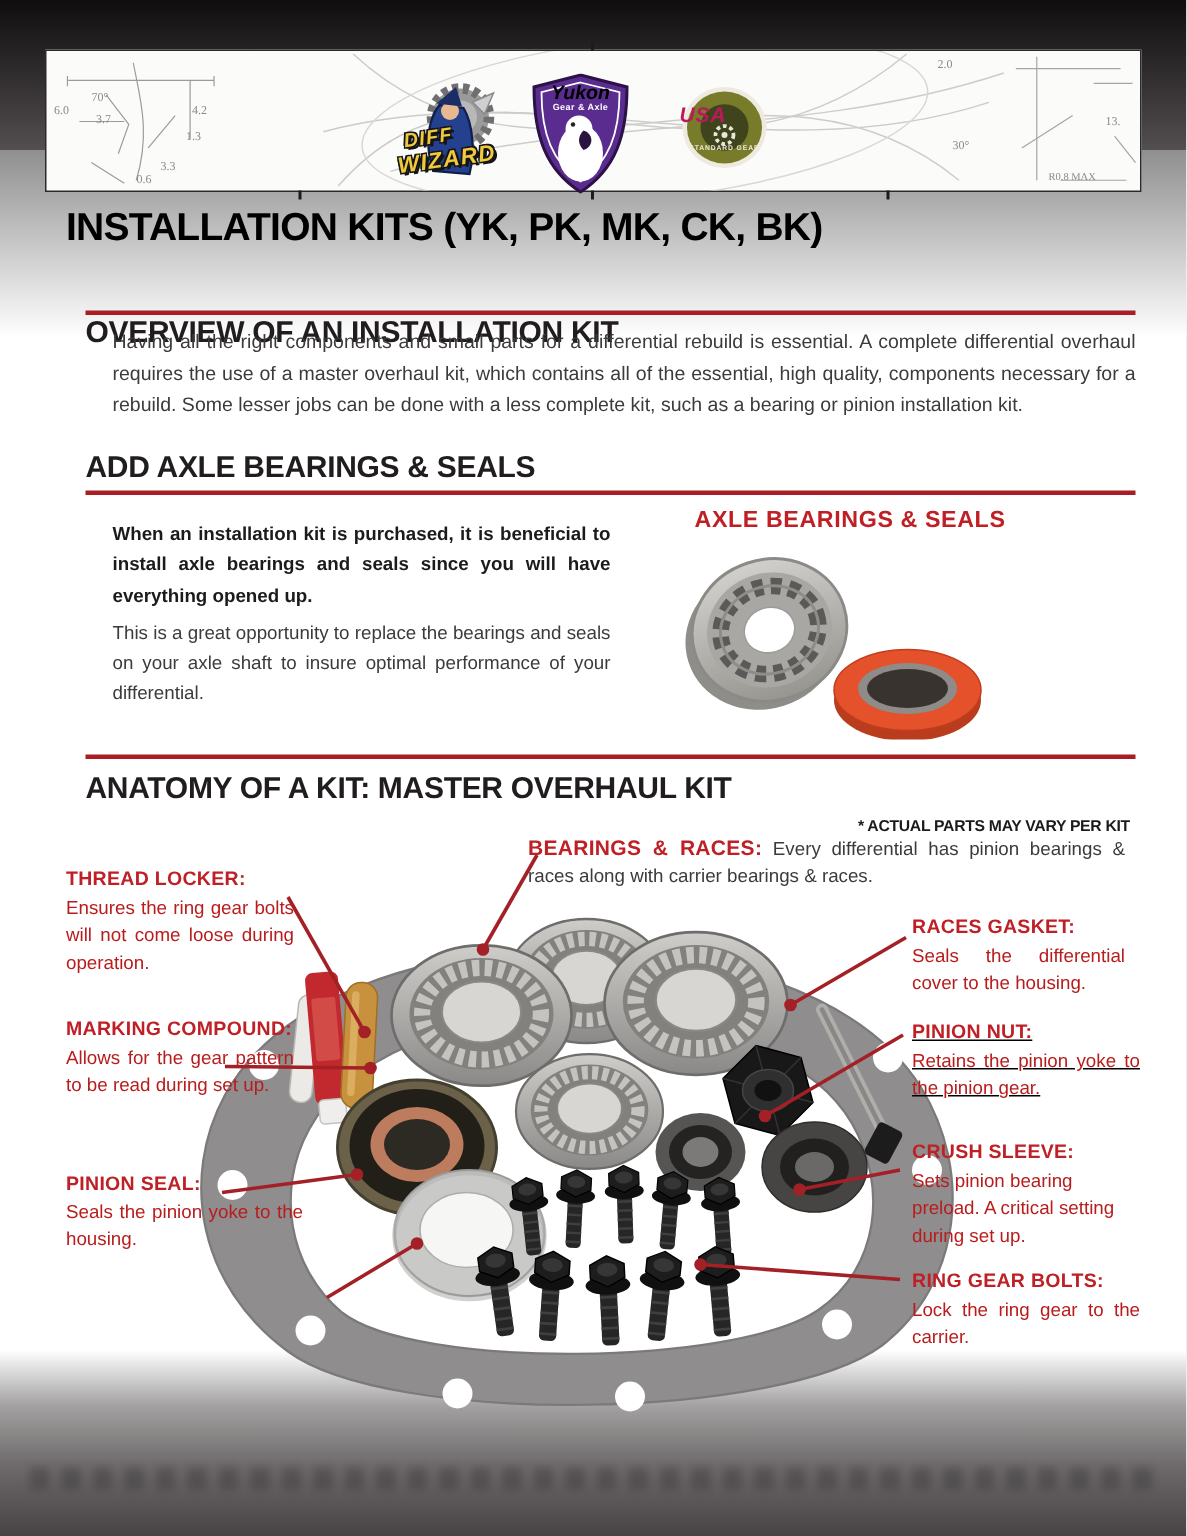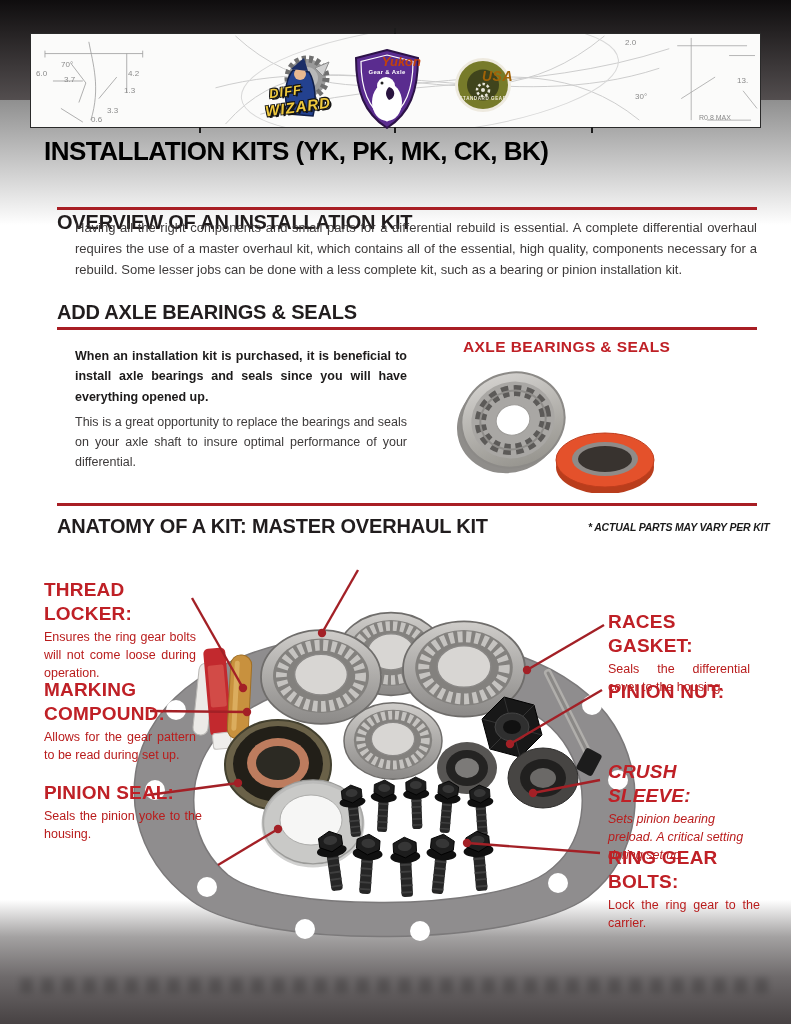--- a/index.html
+++ b/index.html
@@ -14,80 +14,80 @@
   .bottom-fade{position:absolute;top:900px;left:0;width:791px;height:124px;
                background:linear-gradient(180deg,#ffffff 0%,#a3a1a1 30%,#6e6a6b 62%,#474243 100%);}
   .ghost-strip{position:absolute;top:978px;left:20px;width:751px;height:15px;opacity:.18;
                background:repeating-linear-gradient(90deg,#000 0 13px,transparent 13px 21px);
                filter:blur(3px);}
 
   
   .banner{position:absolute;top:33px;left:30px;width:731px;height:95px;background:#fbfbfa;
           border:1px solid #2a2a2a;box-sizing:border-box;}
   .banner-art{position:absolute;top:0;left:0;width:100%;height:100%;}
-  .dim{position:absolute;font-size:8px;color:#8a8a8a;}
+  .dim{position:absolute;font-size:8px;color:#8a8a8a;font-family:Liberation Serif, serif;}
   .dim.sm{font-size:7px;}
   .tick{position:absolute;background:#1c1c1c;}
 
   .logo{position:absolute;}
   .logo svg{position:absolute;top:0;left:0;}
   .logo-dw{left:232px;top:20px;width:78px;height:72px;}
   .dw-t1,.dw-t2{position:absolute;left:6px;font-weight:bold;font-style:italic;color:#f0c93c;
      text-shadow:-1px -1px 0 #151515,1px -1px 0 #151515,-1px 1px 0 #151515,1px 1px 0 #151515,2px 2px 0 #151515;
      transform:rotate(-8deg);letter-spacing:1px;}
   .dw-t1{top:30px;font-size:13px;}
   .dw-t2{top:44px;font-size:15px;left:2px;}
   .logo-yk{left:322px;top:15px;width:68px;height:80px;}
-  .yk-t1{position:absolute;top:5px;left:0;width:100%;text-align:right;color:#c2410c;
+  .yk-t1{position:absolute;top:5px;left:0;width:100%;text-align:center;color:#000000;
          font-weight:bold;font-style:italic;font-size:13px;}
   .yk-t2{position:absolute;top:20px;left:0;width:100%;text-align:center;color:#fff;
          font-weight:bold;font-size:6px;letter-spacing:.3px;}
   .logo-usa{left:422px;top:22px;width:60px;height:58px;}
-  .usa-t1{position:absolute;top:12px;left:0;width:100%;text-align:right;color:#a16207;
+  .usa-t1{position:absolute;top:12px;left:0;width:100%;text-align:left;color:#be185d;
           font-weight:bold;font-style:italic;font-size:14px;letter-spacing:.5px;}
   .usa-t2{position:absolute;top:40px;left:0;width:100%;text-align:center;color:#efeada;
           font-weight:bold;font-size:4.5px;letter-spacing:.6px;}
 
   
   .title{position:absolute;left:44px;top:136px;margin:0;font-size:26px;font-weight:bold;
          color:#000000;letter-spacing:-.5px;}
   .sec{position:absolute;margin:0;font-size:20px;font-weight:bold;color:#211d1e;letter-spacing:-.2px;}
   .sec1{left:57px;top:180px;margin-top:31px;}
   .sec2{left:57px;top:301px;}
   .sec3{left:57px;top:515px;}
   .rule{position:absolute;left:57px;width:700px;height:3px;background:#a81e24;}
   .rule1{top:207px;}
   .rule2{top:327px;}
   .rule3{top:503px;}
-  .note{position:absolute;left:572px;top:521px;width:190px;font-size:10.5px;font-weight:bold;
-        font-style:italic;color:#1a1a1a;letter-spacing:-.2px;margin-left:16px;}
+  .note{position:absolute;left:572px;top:545px;width:190px;font-size:10.5px;font-weight:bold;
+        color:#1a1a1a;letter-spacing:-.2px;}
   .body{position:absolute;margin:0;font-size:13px;color:#3d3a3a;line-height:1.6;text-align:justify;}
   .para1{left:75px;top:218px;width:682px;}
   .para2{left:75px;top:346px;width:332px;font-weight:bold;color:#1c1a1a;font-size:12.5px;line-height:1.62;}
   .para3{left:75px;top:412px;width:332px;font-size:12.5px;}
   .axle-label{position:absolute;left:463px;top:338px;font-size:15.5px;font-weight:bold;
               color:#bf2026;letter-spacing:.4px;}
   .axle-art{position:absolute;left:455px;top:358px;}
 
   
   .anatomy{position:absolute;top:545px;left:0;width:791px;height:440px;}
   .kit-art{position:absolute;top:0;left:0;}
   .co{position:absolute;margin:0;}
-  .co-label{font-size:19px;font-weight:bold;color:#bf2026;letter-spacing:.2px;line-height:1.25;}
+  .co-label{font-size:13px;font-weight:bold;color:#bf2026;letter-spacing:.2px;line-height:1.25;}
   .co-body{font-size:12.5px;color:#b91c1c;line-height:1.45;text-align:justify;margin-top:2px;}
   .co-inline{font-size:12.5px;color:#3d3a3a;line-height:1.45;text-align:justify;}
   .co-inline .co-label{font-size:14px;}
   .co-thread{left:44px;top:33px;width:152px;}
   .co-marking{left:44px;top:133px;width:152px;}
   .co-pseal{left:44px;top:236px;width:158px;}
   .co-shims{left:44px;top:300px;width:200px;}
   .co-bearings{left:352px;top:12px;width:398px;}
   .co-cgasket{left:608px;top:65px;width:142px;}
-  .co-pnut{left:608px;top:135px;width:152px;}
-  .co-crush{left:608px;top:215px;width:140px;font-style:italic;}
+  .co-pnut{left:608px;top:135px;width:152px;text-decoration:underline;}
+  .co-crush{left:608px;top:215px;width:140px;}
   .co-crush .co-body{text-align:left;}
   .co-rgb{left:608px;top:301px;width:152px;}
 </style>
 </head>
 <body>
 
 <div class="page">
 
   <div class="top-dark"></div>
   <div class="upper-fade"></div>
@@ -326,20 +326,24 @@
         <circle cx="238" cy="238" r="4.2"></circle>
           <circle cx="278" cy="284" r="4.2"></circle>
         <circle cx="322" cy="88" r="4.2"></circle>
           <circle cx="527" cy="125" r="4.2"></circle>
         <circle cx="510" cy="199" r="4.2"></circle>
           <circle cx="533" cy="248" r="4.2"></circle>
         <circle cx="467" cy="298" r="4.2"></circle>
       </g>
     </svg>
 
+    <div class="co co-bearings co-inline">
+      <span class="co-label">BEARINGS &amp; RACES:</span>
+      <span>Every differential has pinion bearings &amp; races along with carrier bearings &amp; races.</span>
+    </div>
 
     <div class="co co-thread">
       <div class="co-label">THREAD LOCKER:</div>
       <div class="co-body">Ensures the ring gear bolts will not come loose during operation.</div>
     </div>
 
     <div class="co co-marking">
       <div class="co-label">MARKING COMPOUND:</div>
       <div class="co-body">Allows for the gear pattern to be read during set up.</div>
     </div>
@@ -350,20 +354,21 @@
     </div>
 
 
     <div class="co co-cgasket">
       <div class="co-label">RACES GASKET:</div>
       <div class="co-body">Seals the differential cover to the housing.</div>
     </div>
 
     <div class="co co-pnut">
       <div class="co-label">PINION NUT:</div>
+      <div class="co-body">Retains the pinion yoke to the pinion gear.</div>
     </div>
 
     <div class="co co-crush">
       <div class="co-label">CRUSH SLEEVE:</div>
       <div class="co-body">Sets pinion bearing preload. A critical setting during set up.</div>
     </div>
 
     <div class="co co-rgb">
       <div class="co-label">RING GEAR BOLTS:</div>
       <div class="co-body">Lock the ring gear to the carrier.</div>

